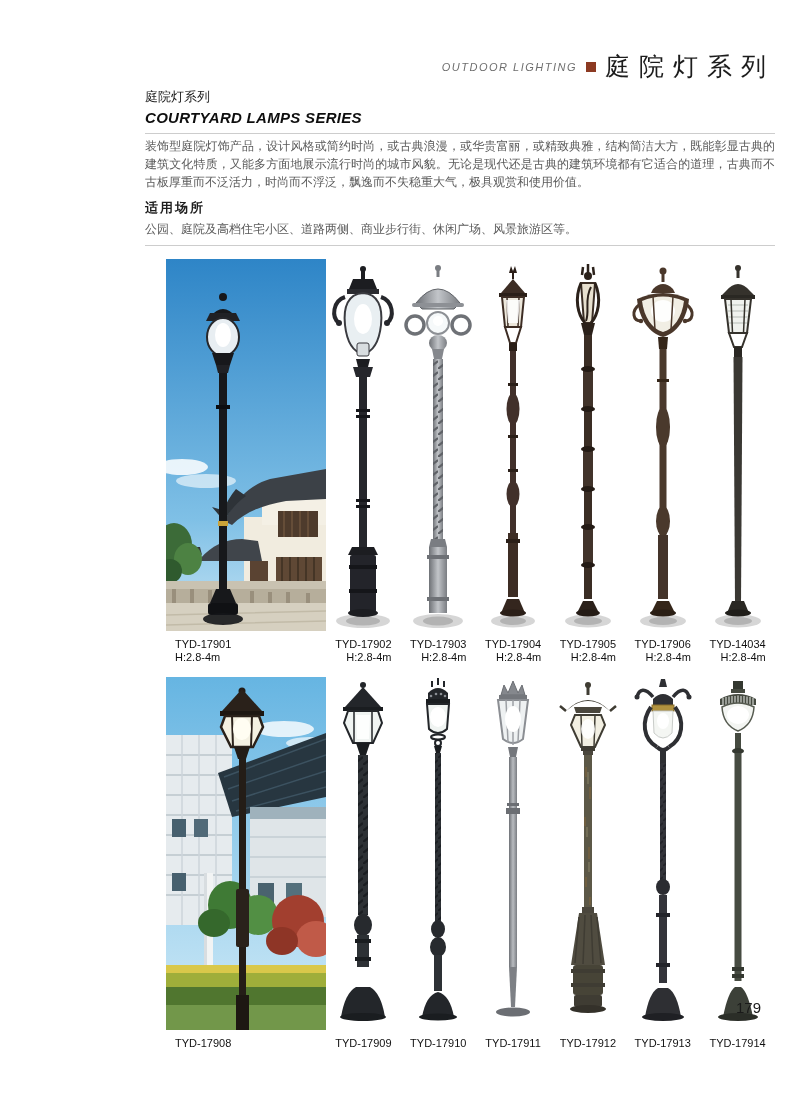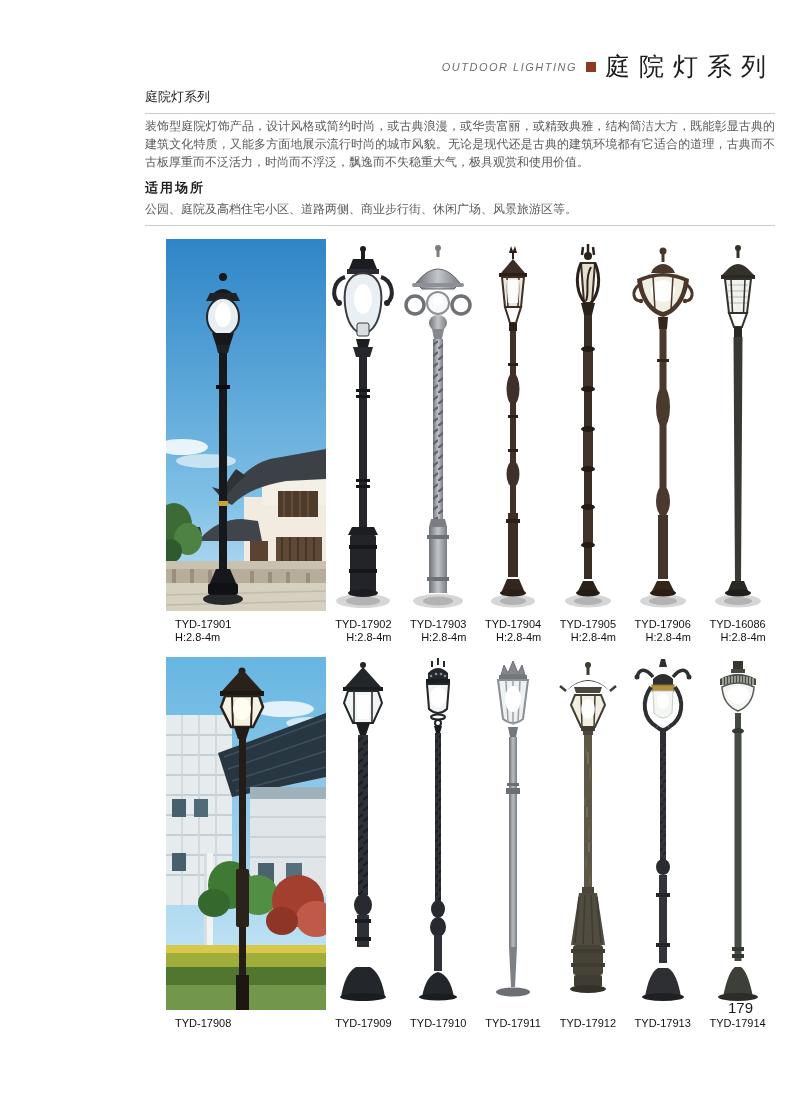--- a/index.html
+++ b/index.html
@@ -28,37 +28,38 @@
   .row2 { margin-top:13px; }
   .cell { display:flex; flex-direction:column; }
   .photo-cell { width:160px; flex:0 0 160px; }
   .lamp-cell { flex:1 1 0; min-width:0; align-items:center; }
   .art { display:block; }
   .label { font-size:11px; color:#111; margin-top:7px; line-height:13px; }
   .photo-cell .label { text-align:left; padding-left:9px; }
   .lamp-cell .label { text-align:right; }
   .label span { display:block; }
 
-  .page-num { position:absolute; right:52px; bottom:34px; font-size:15px; color:#1a1a1a; }
+  .page-num { position:absolute; right:44px; bottom:34px; font-size:15px; color:#1a1a1a; }
   svg { display:block; }
 </style>
 </head>
 <body>
 
 <div class="page">
 
   <div class="header">
     <span class="brand">OUTDOOR LIGHTING</span>
     <span class="accent-sq"></span>
     <span class="cn-title">庭院灯系列</span>
   </div>
 
   <div class="content">
 
     <div class="t-cn">庭院灯系列</div>
+    <div class="t-en">COURTYARD LAMPS SERIES</div>
     <hr class="rule">
 
     <div class="body-text">装饰型庭院灯饰产品，设计风格或简约时尚，或古典浪漫，或华贵富丽，或精致典雅，结构简洁大方，既能彰显古典的建筑文化特质，又能多方面地展示流行时尚的城市风貌。无论是现代还是古典的建筑环境都有它适合的道理，古典而不古板厚重而不泛活力，时尚而不浮泛，飘逸而不失稳重大气，极具观赏和使用价值。</div>
 
     <div class="h-sec">适用场所</div>
     <div class="body-text">公园、庭院及高档住宅小区、道路两侧、商业步行街、休闲广场、风景旅游区等。</div>
     <hr class="rule">
 
     <div class="row row1">
 
@@ -288,21 +289,21 @@
           <polygon points="27,40 53,40 49,74 31,74" fill="#f0f2ee" stroke="#35322c" stroke-width="2"></polygon>
           <path d="M30,46 L50,46 M30,52 L50,52 M30,58 L50,58 M31,64 L49,64" stroke="#c9cec9" stroke-width="1.5"></path>
           <path d="M33,40 L34.5,74 M47,40 L45.5,74" stroke="#35322c" stroke-width="1.5"></path>
           <polygon points="31,74 49,74 44,88 36,88" fill="none" stroke="#35322c" stroke-width="2"></polygon>
           <rect x="36" y="88" width="8" height="10" fill="#2a2823"></rect>
           <polygon points="35.5,98 44.5,98 43,344 37,344" fill="#3a3833"></polygon>
           <polygon points="29,354 51,354 46,342 34,342" fill="#2a2823"></polygon>
           <ellipse cx="40" cy="354" rx="13" ry="3.5" fill="#201e1a"></ellipse>
         </svg>
         <div class="label">
-          <span>TYD-16086</span>
+          <span>TYD-14034</span>
           <span>H:2.8-4m</span>
         </div>
       </div>
     </div>
 
     <div class="row row2">
 
       <div class="cell photo-cell">
         <svg class="art" width="160" height="353" viewBox="0 0 160 353">
           <defs>

